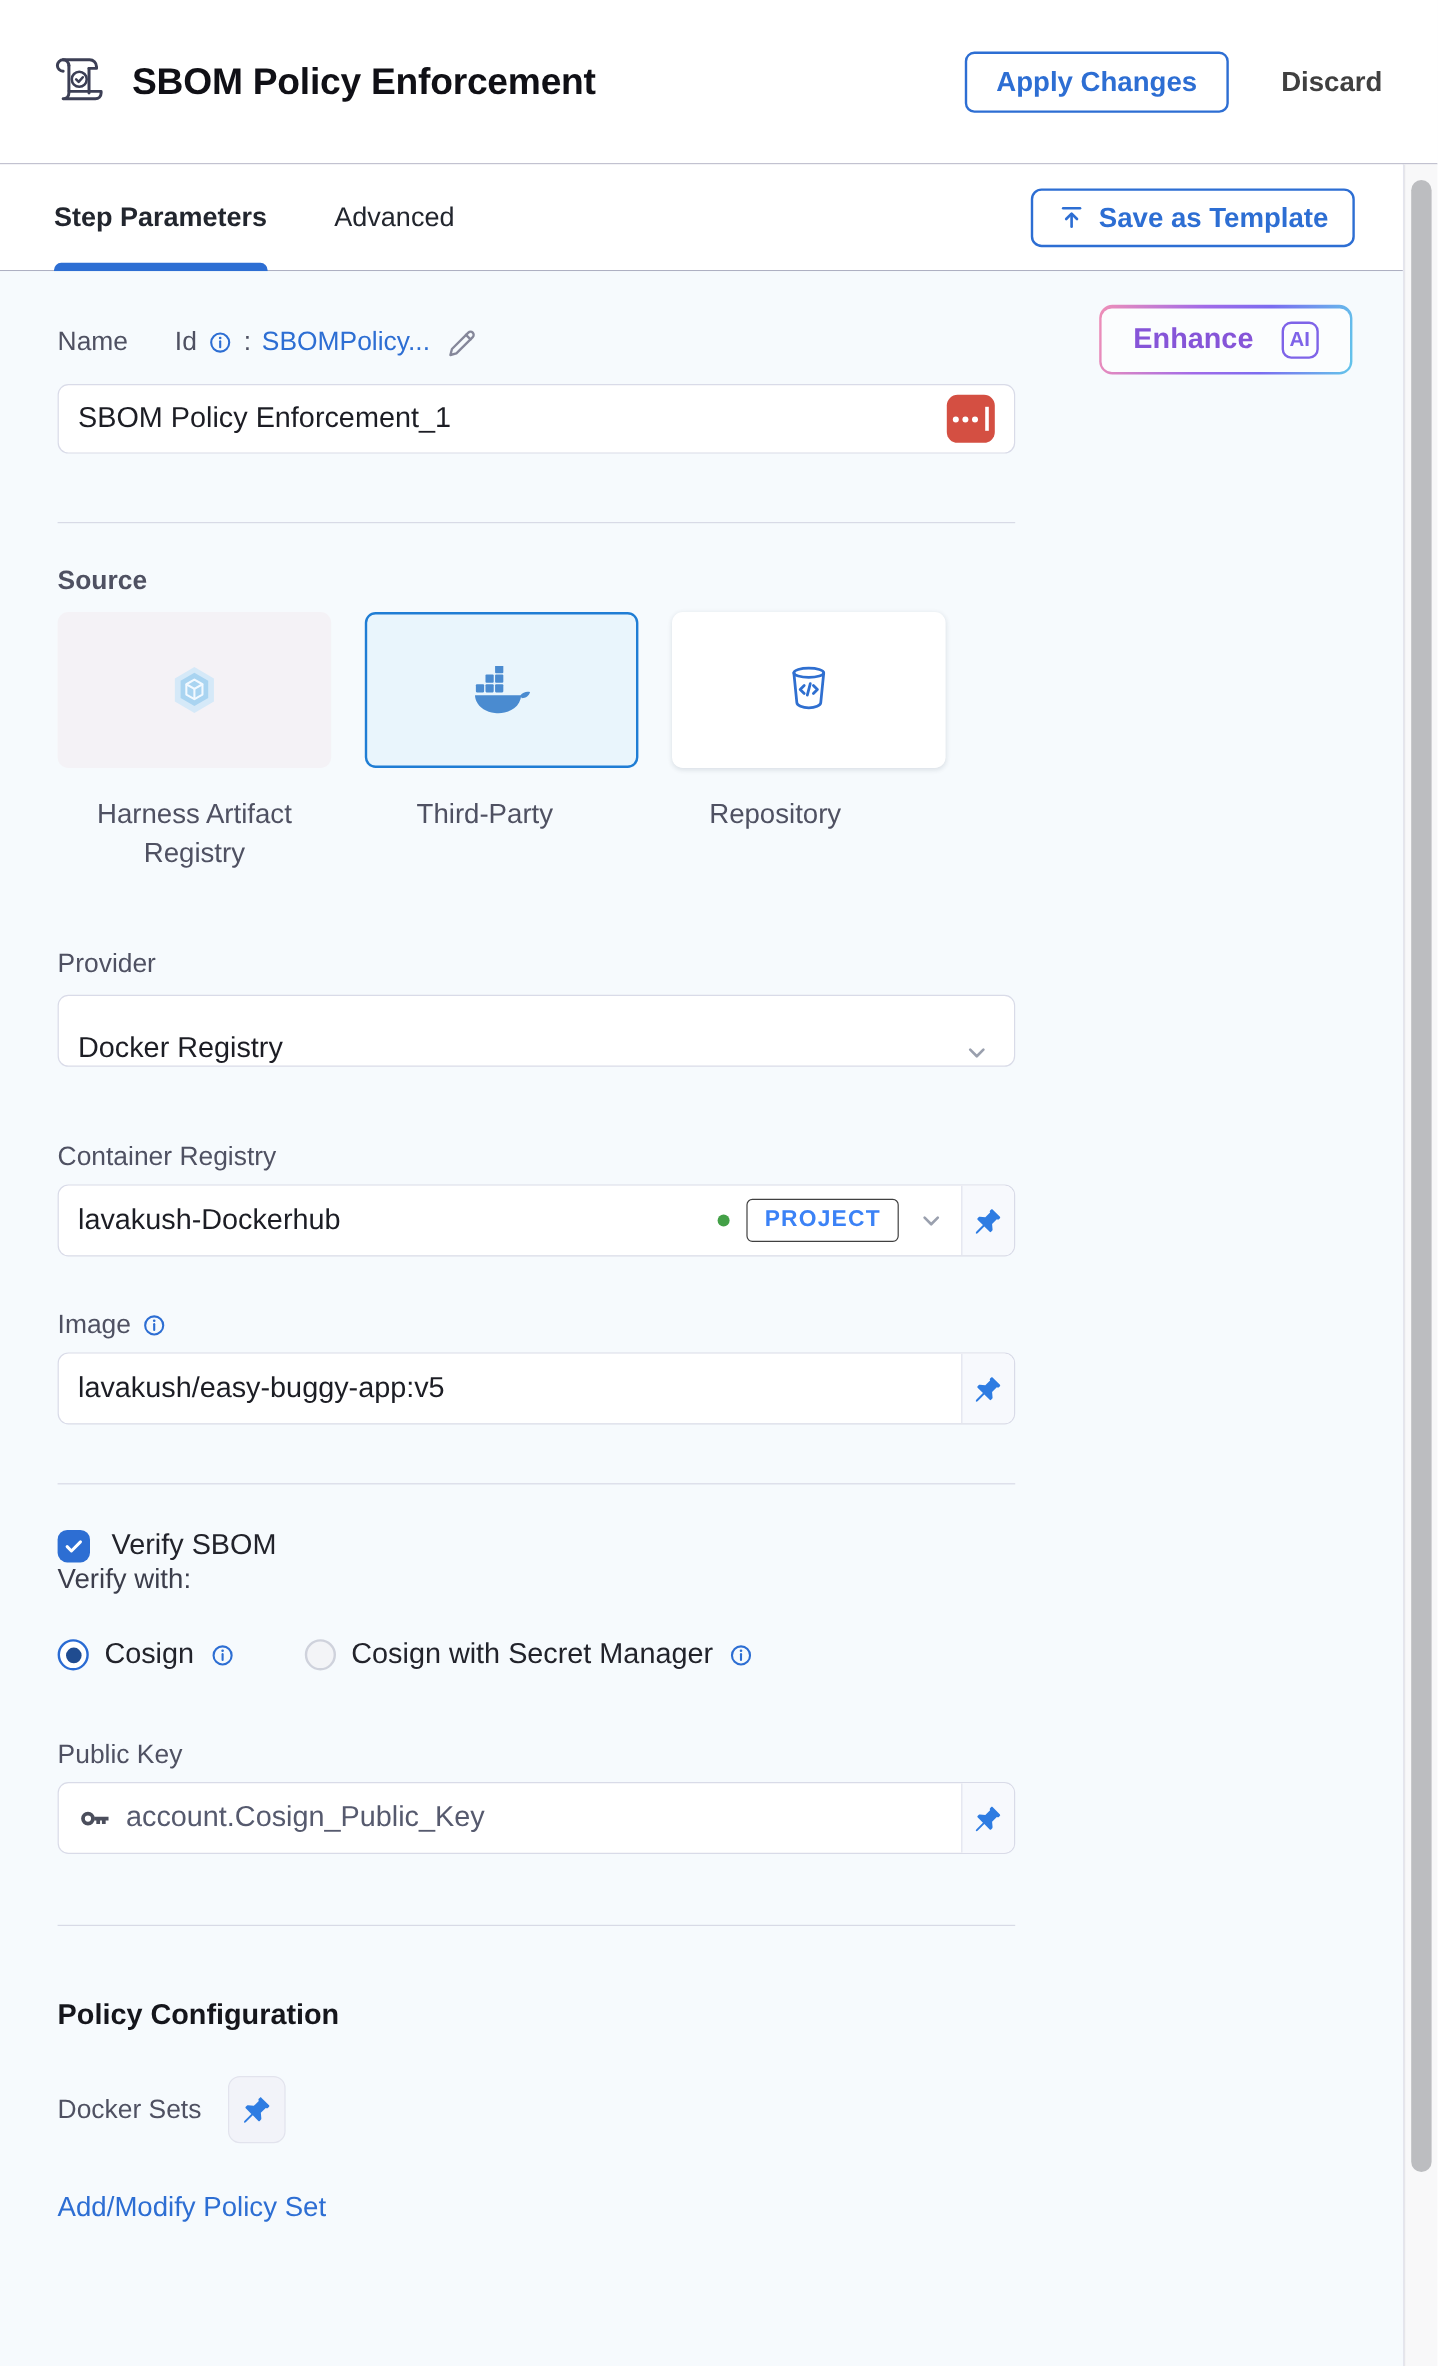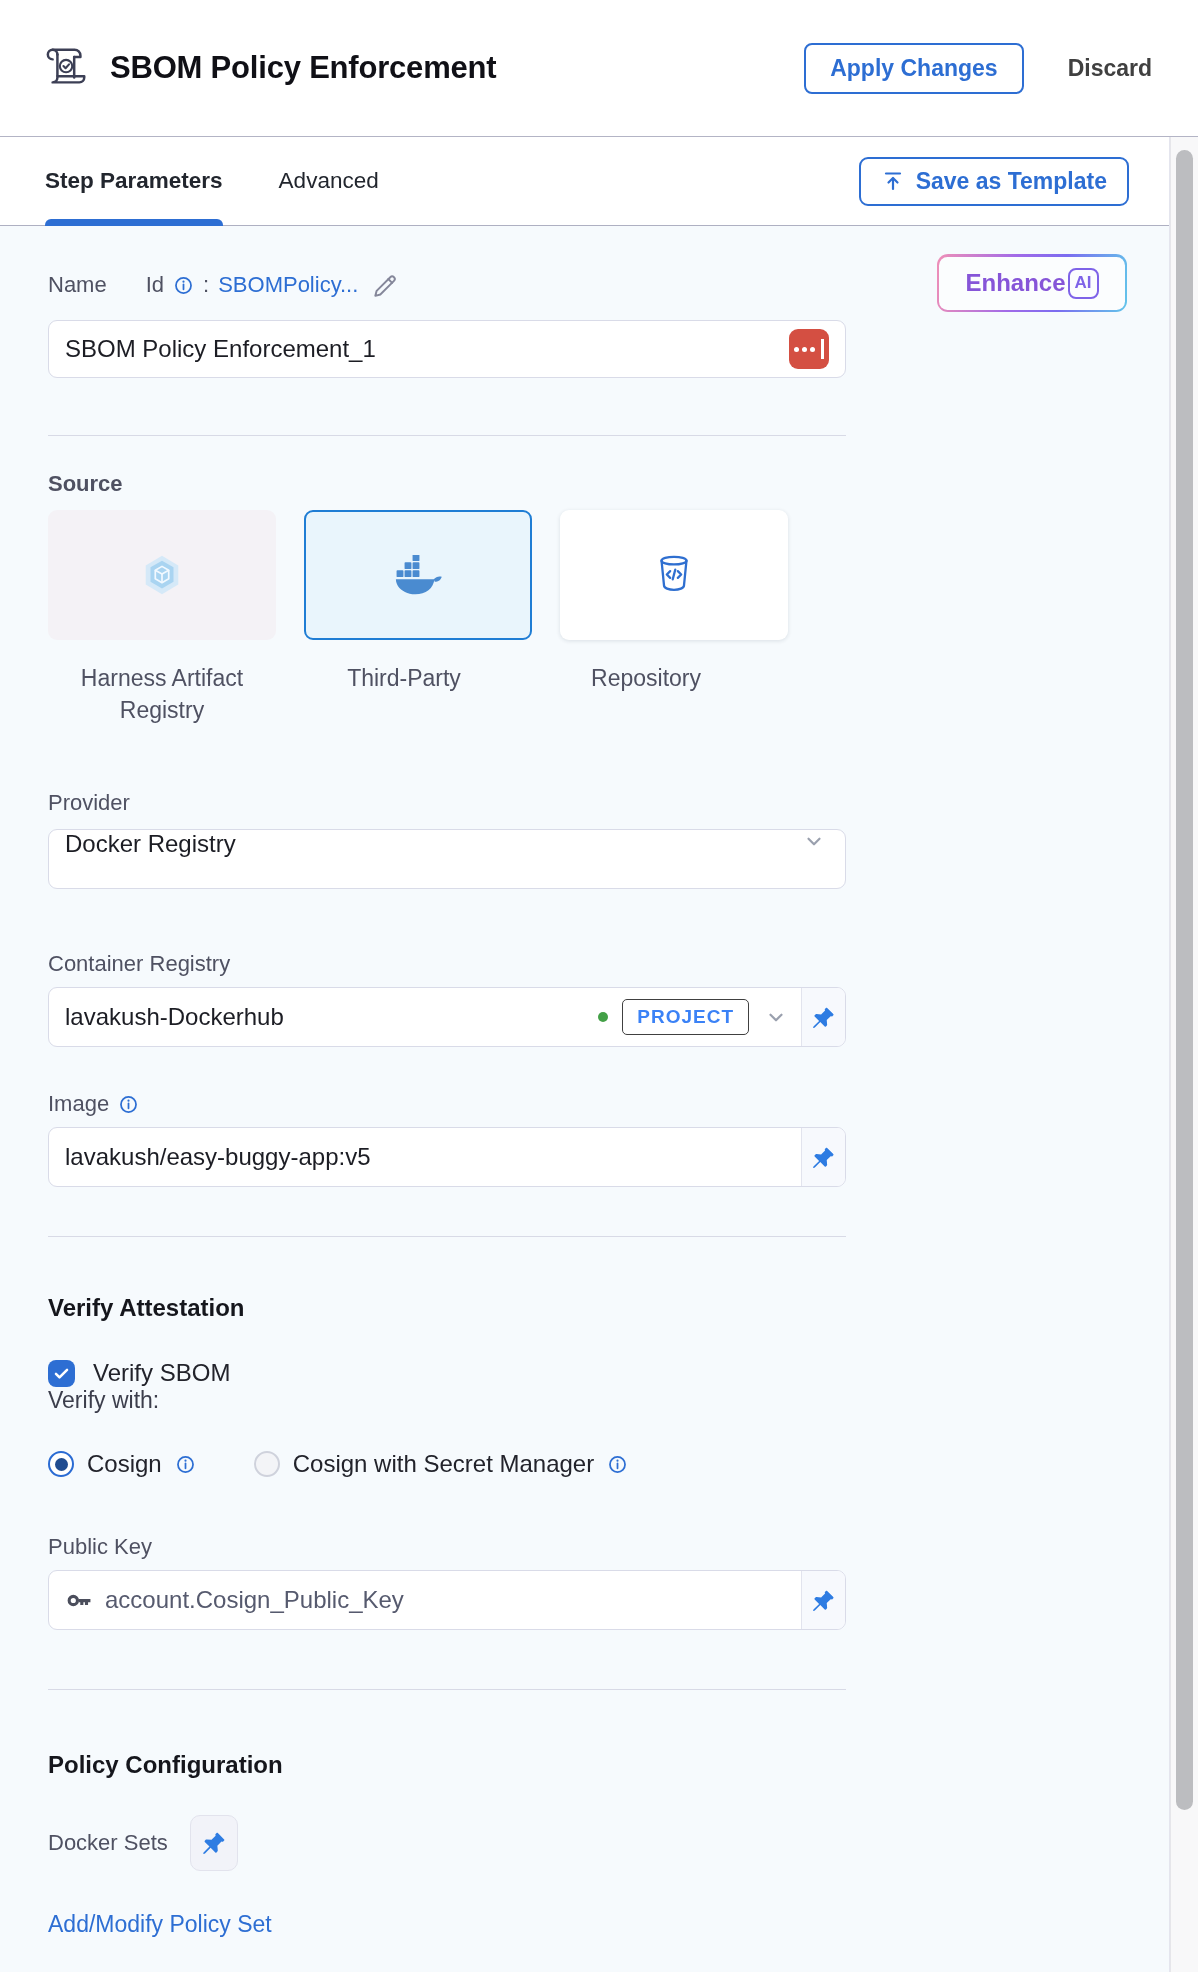--- a/index.html
+++ b/index.html
@@ -63,21 +63,21 @@
   .card { width:228px; height:130px; border-radius:9px; display:flex; align-items:center;
     justify-content:center; cursor:pointer; }
   .card.har { background:#f4f2f6; }
   .card.sel { background:#e9f5fc; border:2px solid #1f7dd4; }
   .card.repo { background:#fff; box-shadow:0 1px 4px rgba(20,30,60,.12); }
   .card-labels { display:flex; gap:14px; margin-top:22px; }
   .card-label { width:228px; text-align:center; font-size:23px; color:#4f5162; line-height:32px; }
 
   .mt-provider { margin-top:64px; }
   .select-box { margin-top:13px; height:60px; width:798px; background:#fff;
-    border:1px solid #d9dbe8; border-radius:9px; display:flex; align-items:flex-start;
+    border:1px solid #d9dbe8; border-radius:9px; display:flex; align-items:flex-end;
     padding:0 20px 0 16px; cursor:pointer; }
   .select-value { flex:1; font-size:24px; color:#1c1d24; }
 
   .mt-cr { margin-top:62px; }
   .cr-input { margin-top:10px; height:60px; }
   .green-dot { width:10px; height:10px; border-radius:50%; background:#43a047; flex:0 0 auto; margin:0 14px 0 6px; }
   .scope-badge { border:1px solid #404040; border-radius:5px; padding:6px 14px; background:#fff;
     font-size:19px; font-weight:600; color:#3b82f6; letter-spacing:1px; flex:0 0 auto; }
   .cr-chevron { margin:0 14px 0 16px; display:flex; flex:0 0 auto; cursor:pointer; }
 
@@ -109,21 +109,21 @@
   .mt-pc { margin-top:61px; }
   .policy-row { margin-top:36px; display:flex; align-items:center; gap:22px; }
   .pin-button { width:48px; height:56px; border-radius:10px; background:#f2f3f9;
     border:1px solid #e2e3ed; display:flex; align-items:center; justify-content:center; cursor:pointer; }
   .link { margin-top:40px; font-size:23px; font-weight:500; color:#2d6ed3; cursor:pointer; width:max-content; }
 
   
   .enhance-wrap { position:absolute; top:28px; right:42px; padding:2.5px; border-radius:11px;
     background:linear-gradient(100deg,#ef8fb7 0%,#a16ae8 40%,#7b6cf0 65%,#62c5ea 100%); cursor:pointer; }
   .enhance-inner { background:#fbfdfe; border-radius:8.5px; height:53px; display:flex;
-    align-items:center; justify-content:center; gap:2px; padding:0 26px; }
+    align-items:center; justify-content:center; gap:23px; padding:0 26px; }
   .enhance-text { font-size:24px; font-weight:700; color:#8655d8; }
   .ai-badge { width:31px; height:31px; border:2px solid #7e63e8; border-radius:8px;
     display:flex; align-items:center; justify-content:center; font-size:17px; font-weight:700; color:#7e63e8; }
 
   
   .scroll-area { width:28px; background:#f8f8f9; border-left:1px solid #e6e6ea; position:relative; }
   .scroll-thumb { position:absolute; top:13px; left:5px; width:17px; height:1660px;
     background:#bcbdc0; border-radius:9px; cursor:pointer; }
 </style>
 </head>
@@ -304,21 +304,20 @@
               <span style="display:flex;">
                 <svg viewBox="0 0 24 24" width="25" height="25" fill="#2e7ce2">
                   <path d="M15.3 2.6l6.1 6.1c.3.3.3.8 0 1.1l-.9.9c-.3.3-.7.3-1 .2l-.6-.2-3.8 3.8.4 4.3c0 .4-.1.8-.4 1.1l-.8.8c-.3.3-.8.3-1.1 0l-4.3-4.3-5.2 5.2c-.3.3-1.2.7-1.5.4-.3-.3.1-1.2.4-1.5l5.2-5.2L3.5 11c-.3-.3-.3-.8 0-1.1l.8-.8c.3-.3.7-.4 1.1-.4l4.3.4 3.8-3.8-.2-.6c-.1-.3-.1-.7.2-1l.9-.9c.3-.3.8-.3 1.1 0z"></path>
                 </svg>
               </span>
             </span>
           </div>
 
           <div class="divider mt-div2"></div>
 
-          <div class="section-heading mt-va">Verify Attestation</div>
           <div class="check-row">
             <span class="checkbox">
               <svg viewBox="0 0 24 24" width="19" height="19" fill="none" stroke="#fff" stroke-width="3.2" stroke-linecap="round" stroke-linejoin="round">
                   <path d="M5 12.5l4.5 4.5L19 7.5"></path>
                 </svg>
             </span>
             <span class="check-label">Verify SBOM</span>
           </div>
           <div class="mt-vw">Verify with:</div>
           <div class="radio-row">

